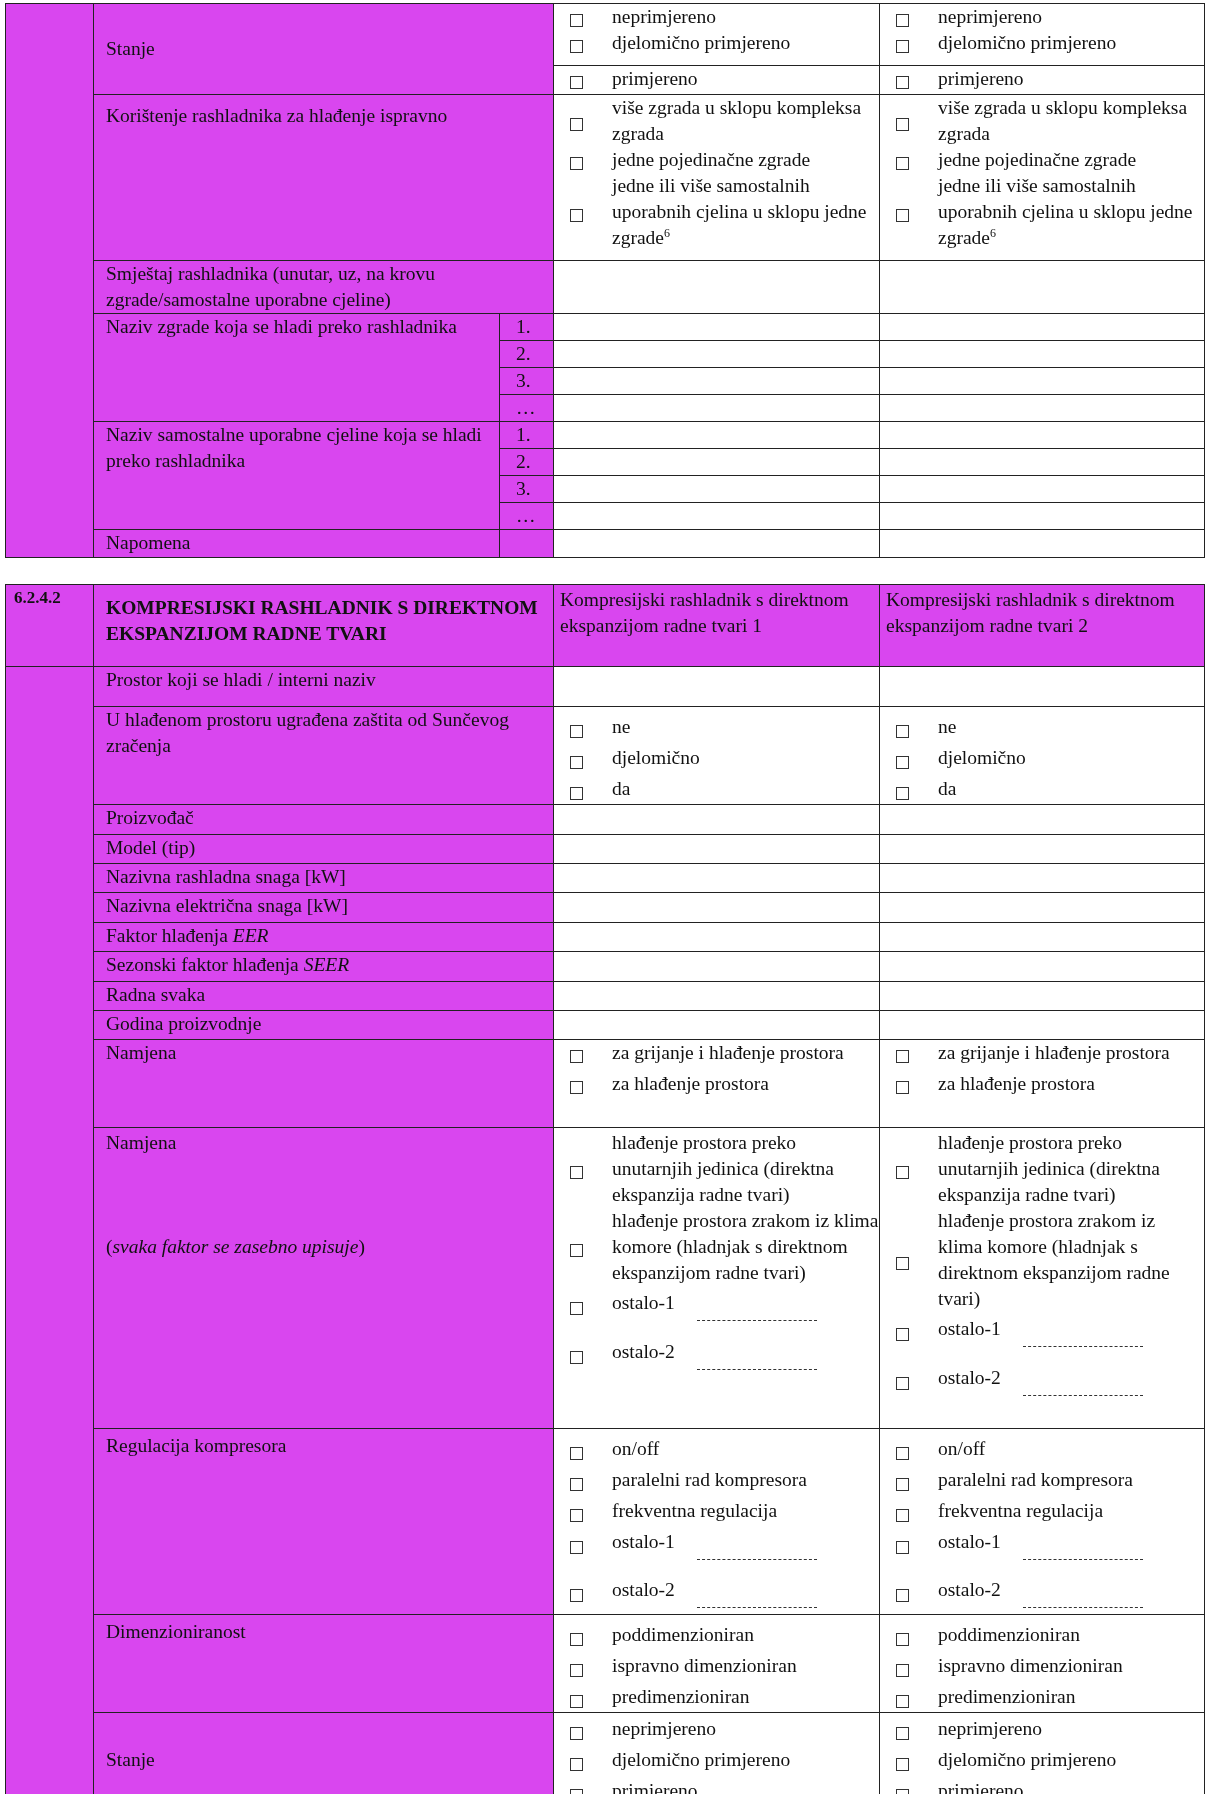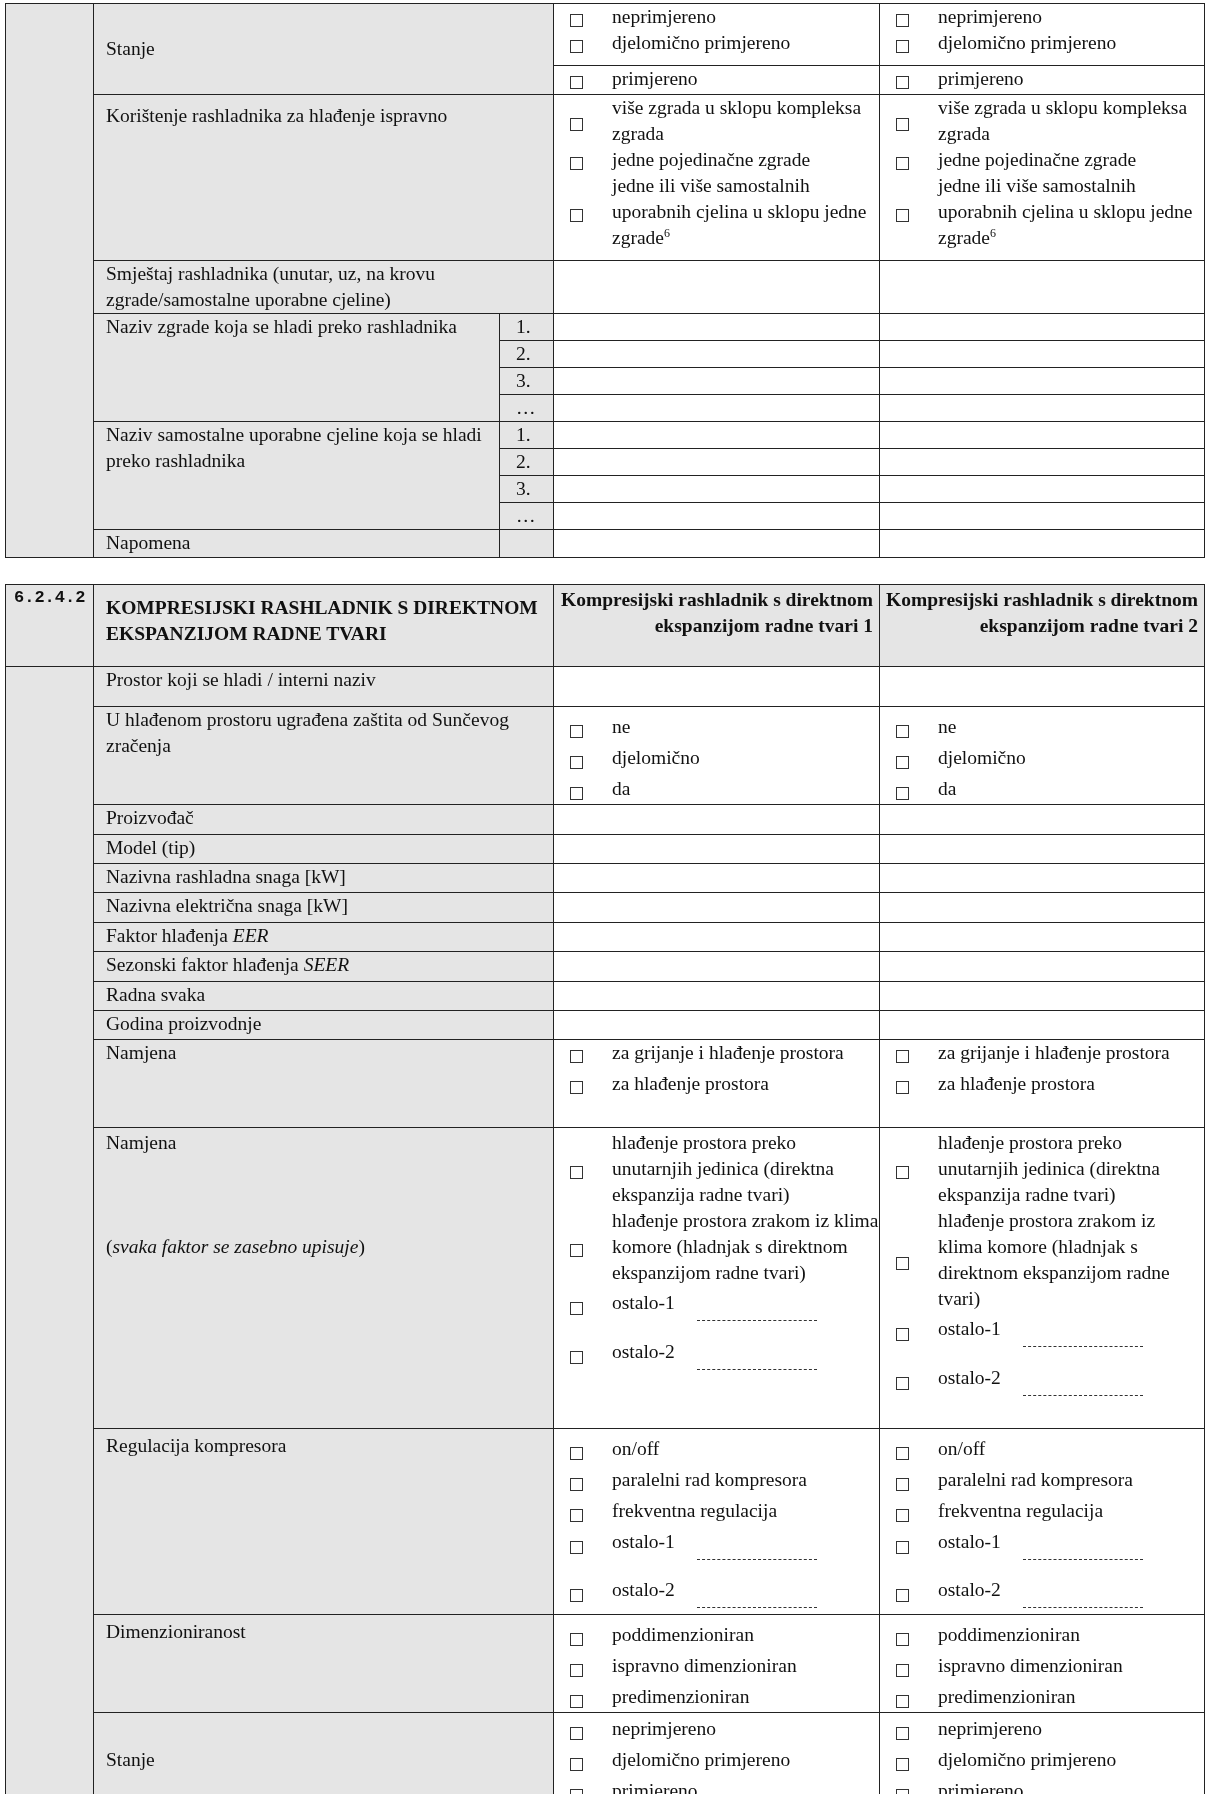--- a/index.html
+++ b/index.html
@@ -1,23 +1,23 @@
 <!DOCTYPE html>
 <html><head>
 <meta charset="utf-8">
 <style>
   html, body { margin:0; padding:0; background:#ffffff; }
   body { width:1209px; height:1794px; position:relative; overflow:hidden;
          font-family:"Liberation Serif", "DejaVu Serif", serif; font-size:19.5px; color:#111; }
   table { position:absolute; left:5px; border-collapse:collapse; table-layout:fixed; width:1199px; }
   td { border:1.5px solid #222; vertical-align:top; padding:0 0 0 12px; line-height:26px; }
-  td.gray { background:#e5e5e5; }
-  td.secno { padding-left:8px; font-weight:bold; font-size:17px;font-family:Liberation Mono, monospace; }
+  td.gray { background:#d946ef; }
+  td.secno { padding-left:8px; font-weight:bold; font-size:17px; }
   td.num { padding-left:16px; }
-  .hdr { font-weight:bold; text-align:right; padding:2px 6px 0 6px; line-height:26px; }
+  .hdr { font-weight:normal; text-align:left; padding:2px 6px 0 6px; line-height:26px; }
   .title { font-weight:bold; line-height:26px; padding-top:10px; }
   .opt { display:flex; align-items:center; line-height:26px; }
   .opt .cb { flex:0 0 auto; width:13px; height:13px; border:1.5px solid #333; background:#fff; margin:6px 29px 0 4px; box-sizing:border-box; }
   .opt .lbl { flex:1 1 auto; }
   .opt.gap { margin-top:5px; }
   .opt.tall { line-height:31px; }
   .opt.tall .cb { margin-top:9px; }
   .dash { display:inline-block; width:120px; border-bottom:1.5px dashed #333; margin-left:22px; vertical-align:-12px; height:0; }
   sup { font-size:12px; line-height:0; }
   i { font-style:italic; }

